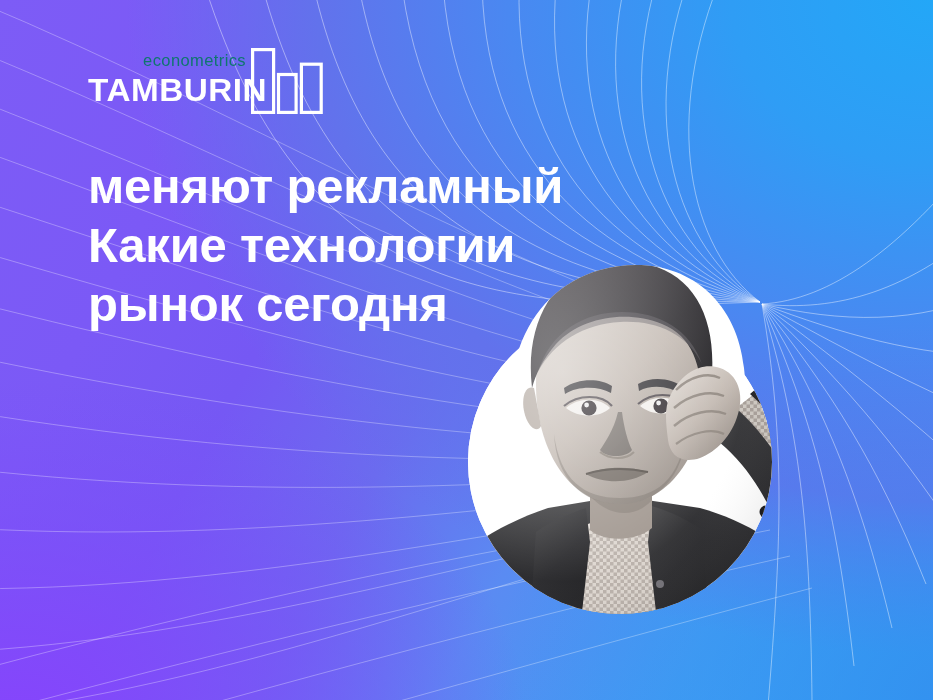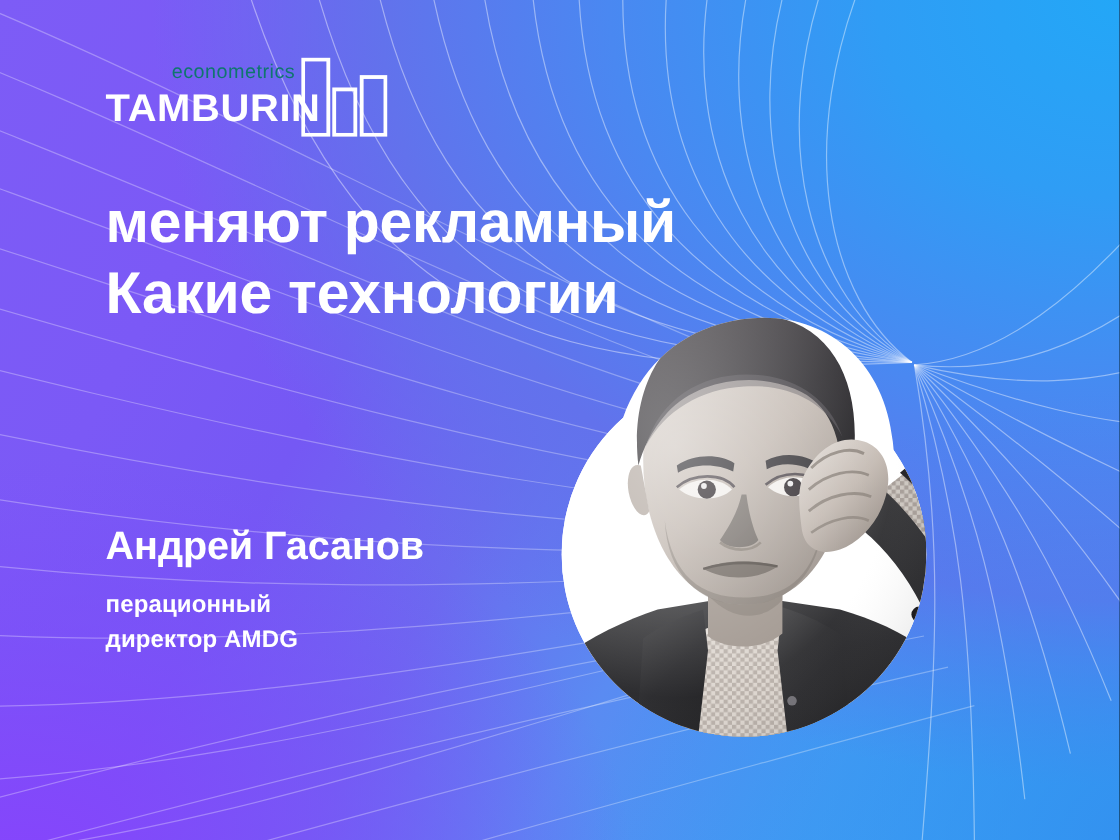--- a/index.html
+++ b/index.html
@@ -236,29 +236,23 @@
         <rect x="1.6" y="1.6" width="21" height="62.8"></rect>
         <rect x="27.5" y="26.5" width="17.6" height="37.9"></rect>
         <rect x="50.4" y="16.2" width="19.8" height="48.2"></rect>
       </svg>
     </div>
   </div>
 
   <h1 class="headline">
     <span class="ln">меняют рекламный</span>
     <span class="ln">Какие технологии</span>
+    <span class="ln">рынок сегодня</span>
   </h1>
 
-  <div class="speaker">
-    <div class="speaker-name">Андрей Гасанов</div>
-    <div class="speaker-role">
-      <span>перационный</span>
-      <span>директор AMDG</span>
-    </div>
-  </div>
 
   <div class="portrait">
     <div class="portrait-disc"></div>
     <div class="portrait-photo">
       <svg width="412" height="470" viewBox="0 0 412 470" xmlns="http://www.w3.org/2000/svg">
         <defs>
           <clipPath id="discClip">
 
             <circle cx="206" cy="250" r="152"></circle>
             <path d="M 96,250 C 84,150 116,78 186,58 C 258,38 322,78 330,156

